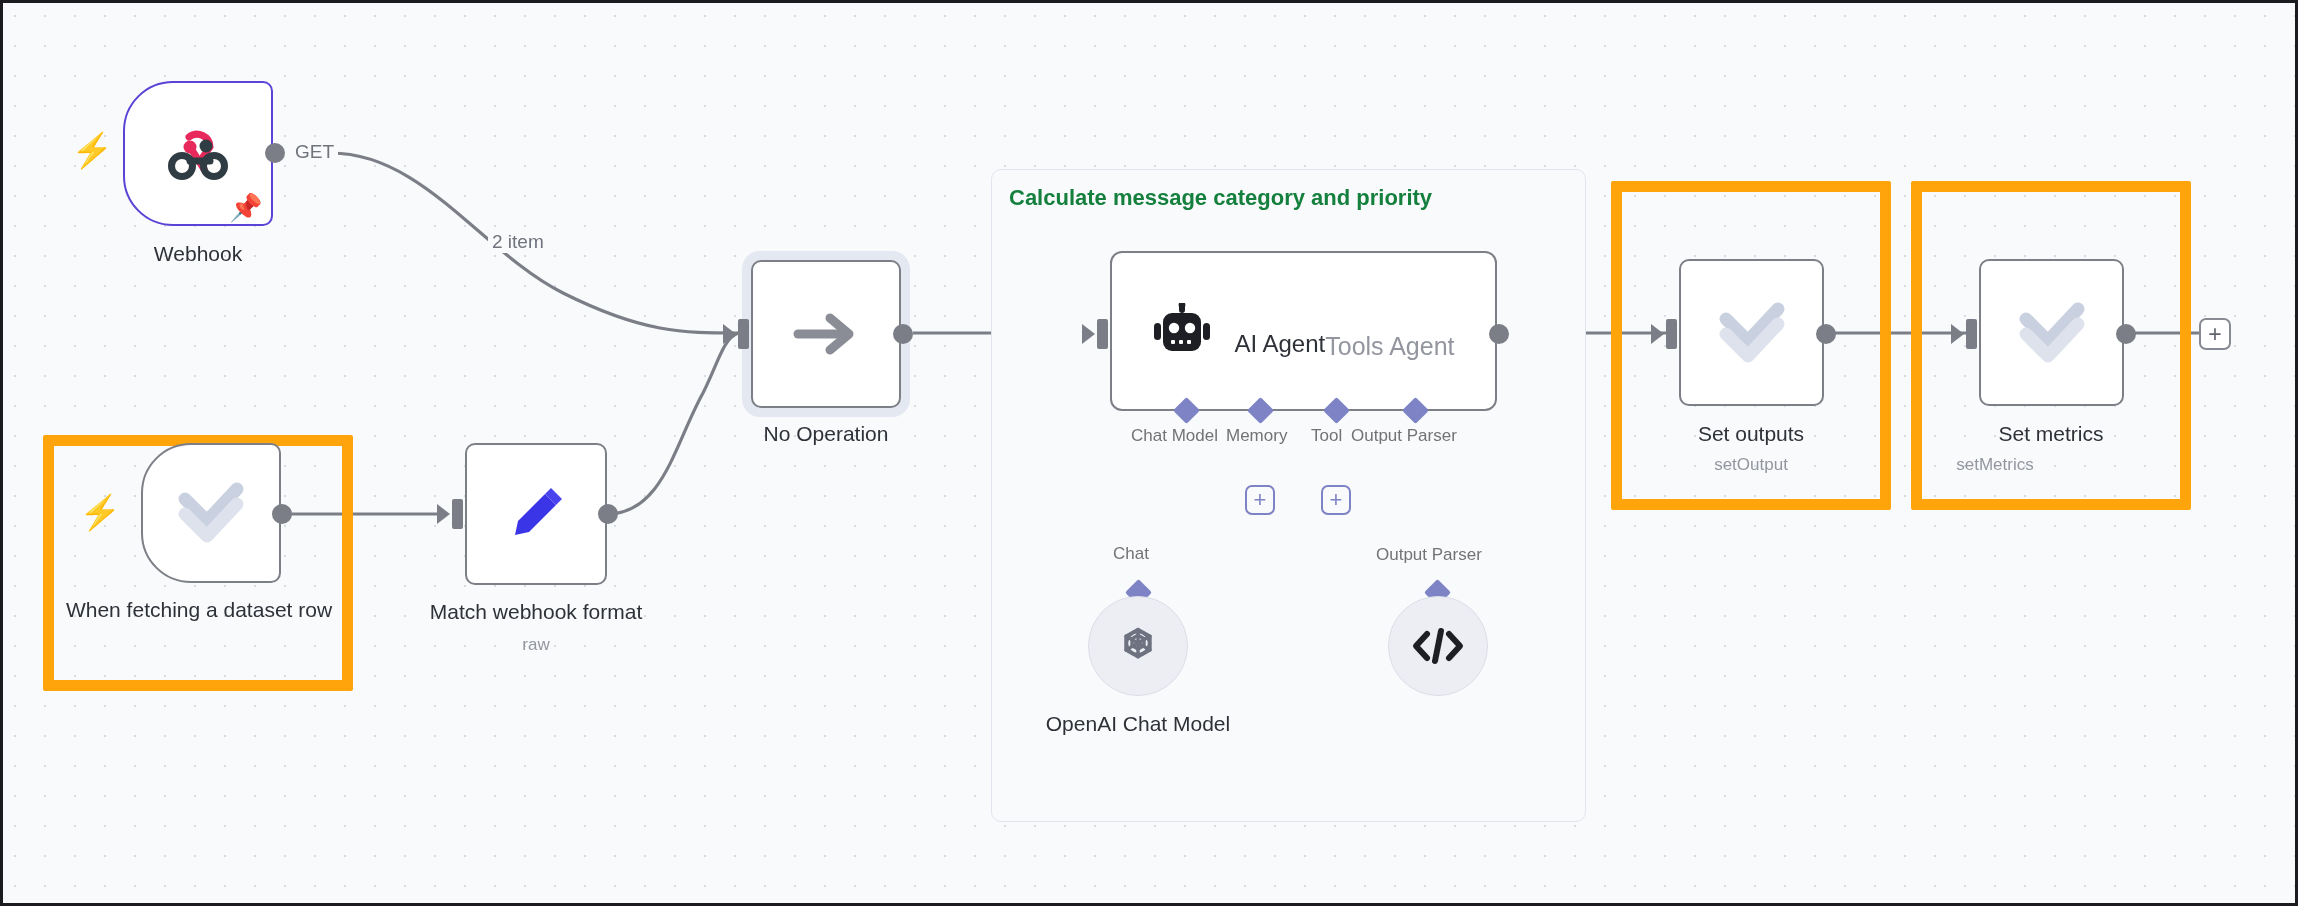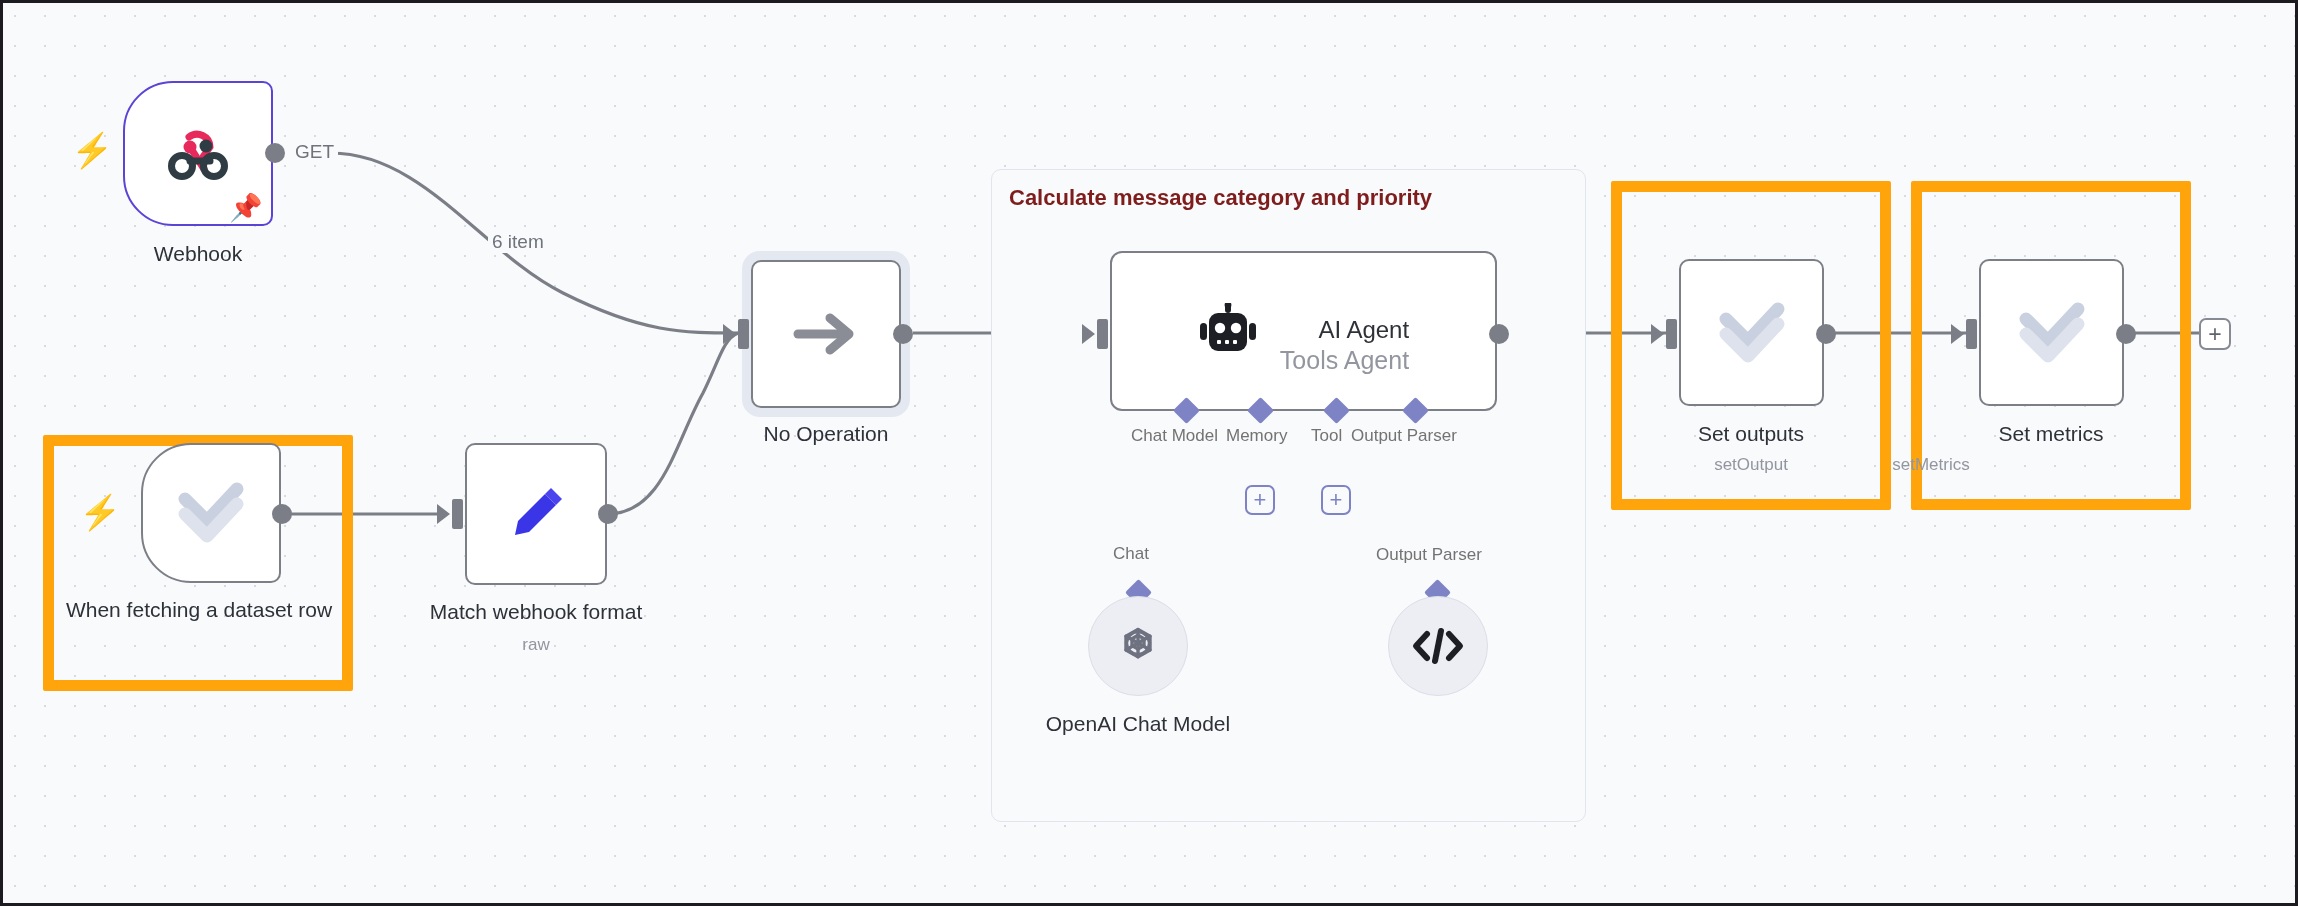--- a/index.html
+++ b/index.html
@@ -31,21 +31,21 @@
     position: absolute;
     background: #f9fafc;
     border: 1.5px solid #e2e5ee;
     border-radius: 10px;
     box-sizing: border-box;
   }
   .group-title {
     position: absolute;
     font-size: 22px;
     font-weight: bold;
-    color: #7f1d1d;
+    color: #15803d;
     white-space: nowrap;
   }
 
   
   .highlight {
     position: absolute;
     border: 11px solid #ffa40a;
     border-radius: 2px;
     box-sizing: border-box;
     background: transparent;
@@ -146,21 +146,21 @@
     position: absolute;
     background: #ffffff;
     border: 2px solid #7d7f87;
     border-radius: 12px;
     box-sizing: border-box;
     display: flex;
     align-items: center;
     justify-content: center;
     gap: 20px;
   }
-  .agent-text { display: flex; flex-direction: column; align-items: flex-end; margin-top: 28px; }
+  .agent-text { display: flex; align-items: flex-start; margin-top: 28px; }
   .agent-title { font-size: 24px; color: #2e3238; }
   .agent-sub { font-size: 25px; color: #93969f; margin-top: 2px; }
 
   
   .diamond {
     position: absolute;
     width: 19px; height: 19px;
     background: #7d83c4;
     transform: rotate(45deg);
     border-radius: 2px;
@@ -257,21 +257,21 @@
         <circle cx="17" cy="43" r="10.5" fill="none" stroke="#2f3c43" stroke-width="7"></circle>
         <circle cx="49" cy="43" r="10.5" fill="none" stroke="#2f3c43" stroke-width="7"></circle>
       </svg>
     </div>
     <span class="pin" style="right:10px; bottom:4px;">📌</span>
   </div>
   <span class="bolt" style="left:68px; top:130px;">⚡</span>
   <div class="out-dot" style="left:262px; top:140px;"></div>
   <div class="node-label" style="left:195px; top:238px;">Webhook</div>
   <div class="edge-label" style="left:288px; top:138px;">GET</div>
-  <div class="edge-label" style="left:485px; top:228px;">6 item</div>
+  <div class="edge-label" style="left:485px; top:228px;">2 item</div>
 
   <div class="node" style="left:138px; top:440px; width:140px; height:140px;">
     <div class="node-body trigger">
       <svg width="68" height="62" viewBox="0 0 68 62">
         <path d="M8 17 L30 39 L60 7" stroke="#c9d0e0" stroke-width="13" fill="none" stroke-linecap="round" stroke-linejoin="round"></path>
         <path d="M8 32 L30 54 L60 22" stroke="#dde2ec" stroke-width="13" fill="none" stroke-linecap="round" stroke-linejoin="round"></path>
       </svg>
     </div>
   </div>
   <span class="bolt" style="left:76px; top:492px;">⚡</span>
@@ -389,17 +389,17 @@
       <svg width="68" height="62" viewBox="0 0 68 62">
         <path d="M8 17 L30 39 L60 7" stroke="#c9d0e0" stroke-width="13" fill="none" stroke-linecap="round" stroke-linejoin="round"></path>
         <path d="M8 32 L30 54 L60 22" stroke="#dde2ec" stroke-width="13" fill="none" stroke-linecap="round" stroke-linejoin="round"></path>
       </svg>
     </div>
   </div>
   <div class="in-arrow" style="left:1948px; top:321px;"></div>
   <div class="in-stub" style="left:1963px; top:316px;"></div>
   <div class="out-dot" style="left:2113px; top:321px;"></div>
   <div class="node-label" style="left:2048px; top:418px;">Set metrics</div>
-  <div class="node-sublabel" style="left:1928px; top:452px;">setMetrics</div>
+  <div class="node-sublabel" style="left:1992px; top:452px;">setMetrics</div>
 
   <div class="add-end-btn" style="left:2196px; top:315px;">+</div>
 
 </div>
 
 </body></html>

